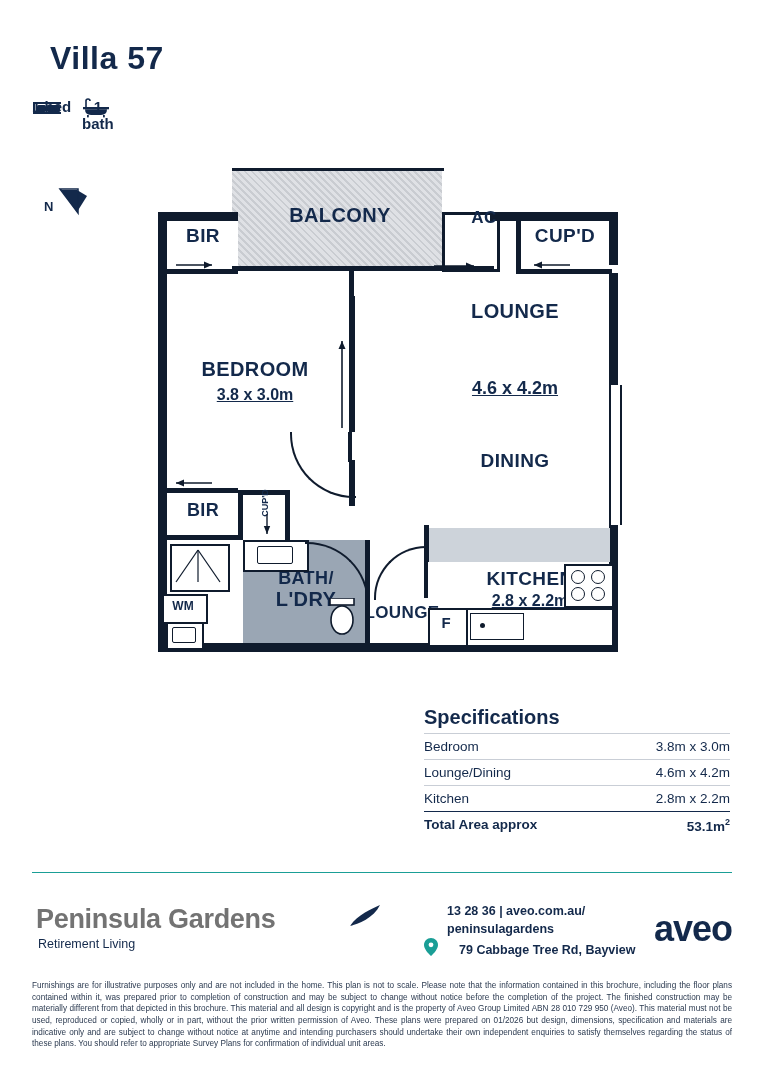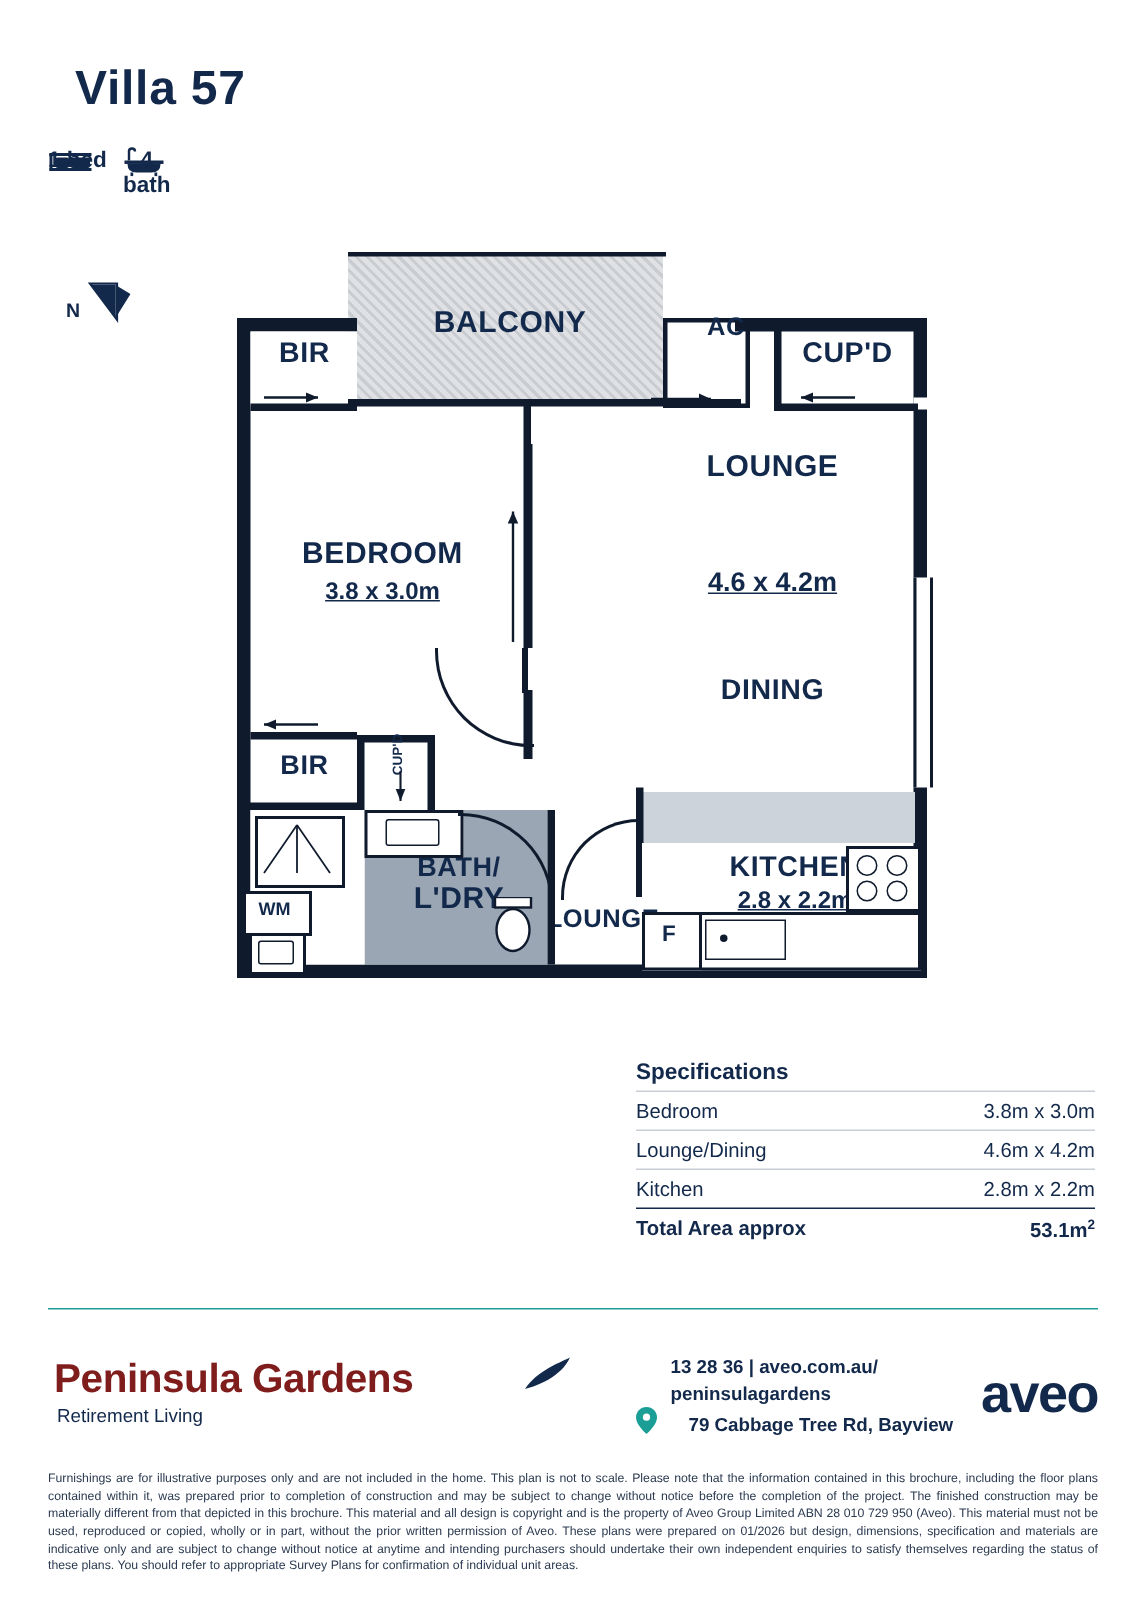--- a/index.html
+++ b/index.html
@@ -52,37 +52,37 @@
   }
   .grey{background:#9aa6b4;}
   .lightgrey{background:#cdd3da;}
 
   
   .spec-table{
     position:absolute;left:424px;top:706px;width:306px;
     font-size:13.5px;color:#13294b;
   }
   .spec-table h3{
-    margin:0 0 4px 0;font-size:15px;font-weight:bold;
+    margin:0 0 4px 0;font-size:20px;font-weight:bold;
   }
   .spec-row{
     display:flex;justify-content:space-between;
     padding:5px 0 5px 0;border-top:1px solid #c9ced6;
   }
   .spec-row.total{font-weight:bold;border-top:1px solid #13294b;}
   .spec-row .v{text-align:right;}
   sup{font-size:9px;vertical-align:super;}
 
   
   .rule{position:absolute;left:32px;width:700px;height:1px;background:#1a9e96;}
   .rule-1{top:872px;}
   .footer{position:absolute;left:32px;top:890px;width:700px;height:80px;}
   .pg-name{
     position:absolute;left:4px;top:14px;
-    font-size:27px;font-weight:bold;color:#7f1d1d;letter-spacing:-0.3px;
+    font-size:27px;font-weight:bold;color:#737373;letter-spacing:-0.3px;
   }
   .pg-sub{
     position:absolute;left:6px;top:47px;
     font-size:12.5px;color:#13294b;
   }
   .pg-swoosh{position:absolute;left:316px;top:14px;}
   .contact{
     position:absolute;left:392px;top:12px;
     font-size:12.5px;color:#13294b;line-height:1.45;
   }
@@ -123,21 +123,21 @@
     <span class="spec-item" style="margin-left:14px;">
       <span class="icon-bath">
         <svg width="28" height="20" viewBox="0 0 28 20">
           <path d="M4 2 L4 9 M4 3 Q4 1 6 1 Q8 1 8 3" stroke="#13294b" stroke-width="1.6" fill="none"></path>
           <rect x="1" y="9" width="26" height="2.3" fill="#13294b"></rect>
           <path d="M3 11.3 Q3 17 9 17 L19 17 Q25 17 25 11.3 Z" fill="#13294b"></path>
           <rect x="5" y="17" width="1.8" height="2.4" fill="#13294b"></rect>
           <rect x="21" y="17" width="1.8" height="2.4" fill="#13294b"></rect>
         </svg>
       </span>
-      <span class="lbl">4 bath</span>
+      <span class="lbl">1 bath</span>
     </span>
   </div>
 
   <div class="north">
     <span class="n">N</span>
     <span>
       <svg width="32" height="34" viewBox="0 0 32 34">
         <path d="M6 4 L22 26 L22 4 Z" fill="#13294b"></path>
         <path d="M22 26 L22 4 L32 10 Z" fill="#13294b"></path>
         <path d="M5 3 L23 27 L23 3 Z" fill="none" stroke="#13294b" stroke-width="1.5"></path>

